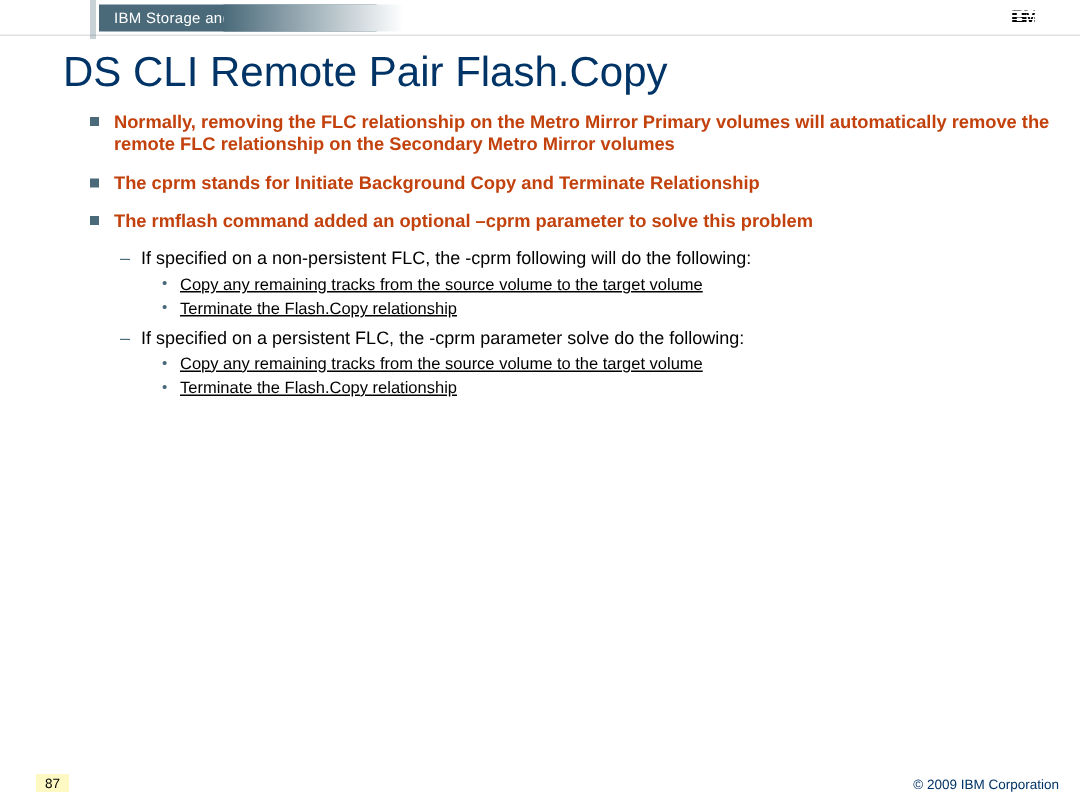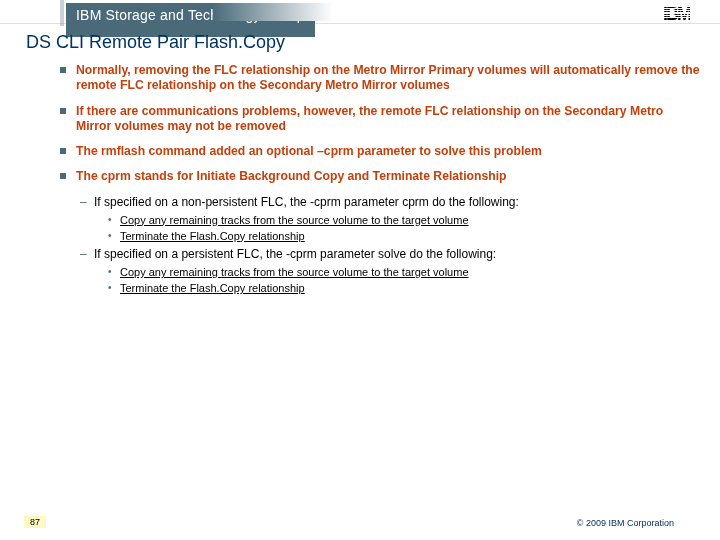--- a/index.html
+++ b/index.html
@@ -14,24 +14,24 @@
   .header {
     height: 24px;
     background: #fff;
     position: relative;
     border-bottom: 1px solid #e0e0e0;
   }
   .header-band {
     position: absolute;
     left: 66px;
     top: 3px;
-    height: 34px;
+    height: 18px;
     background: #4a6a7a;
     color: #fff;
-    font-size: 14px;
+    font-size: 10px;
     padding: 4px 10px 0 10px;
     letter-spacing: 0.2px;
   }
   .header-band::after {
     content: "";
     position: absolute;
     right: -18px;
     top: 0;
     width: 120px;
     height: 18px;
@@ -45,40 +45,40 @@
     height: 26px;
     background: #4a6a7a;
     opacity: 0.3;
   }
   .ibm-logo {
     position: absolute;
     right: 30px;
     top: 4px;
     font-family: Arial, sans-serif;
     font-weight: 900;
-    font-size: 18px;
+    font-size: 12px;
     letter-spacing: -2px;
     color: #000;
     background: repeating-linear-gradient(to bottom, #000 0 1.2px, #fff 1.2px 2.4px);
     -webkit-background-clip: text;
     background-clip: text;
     -webkit-text-fill-color: transparent;
   }
   .content {
     position: absolute;
     left: 20px;
     right: 20px;
     top: 32px;
   }
   .title {
     color: #003366;
-    font-size: 18px;
+    font-size: 28px;
     font-weight: normal;
     margin-bottom: 10px;
-    margin-left: 6px;
+    margin-left: 22px;
   }
   .bullets {
     margin-left: 40px;
   }
   .b1 {
     position: relative;
     font-size: 12.2px;
     font-weight: bold;
     color: #c2410c;
     margin-bottom: 10px;
@@ -143,43 +143,42 @@
     position: absolute;
     left: 24px;
     bottom: 2px;
     font-size: 9px;
     color: #000;
     background: #fef9c3;
     padding: 1px 6px;
   }
   .copyright {
     position: absolute;
-    right: 46px;
+    right: 14px;
     bottom: 2px;
     font-size: 9px;
     color: #003366;
   }
 </style>
 </head>
 <body>
 
 <div class="header">
   <div class="vstripe"></div>
   <div class="header-band">IBM Storage and Technology Group</div>
   <div class="ibm-logo">IBM</div>
 </div>
 
 <div class="content">
   <h1 class="title">DS CLI Remote Pair Flash.Copy</h1>
   <div class="bullets">
     <div class="b1">Normally, removing the FLC relationship on the Metro Mirror Primary volumes will automatically remove the remote FLC relationship on the Secondary Metro Mirror volumes</div>
-    <div class="b1">If there are communications problems, however, the remote FLC relationship on the Secondary Metro Mirror volumes may not be removed</div>
+    <div class="b1">The cprm stands for Initiate Background Copy and Terminate Relationship</div>
     <div class="b1">The rmflash command added an optional –cprm parameter to solve this problem</div>
-    <div class="b1">The cprm stands for Initiate Background Copy and Terminate Relationship</div>
-    <div class="b2">If specified on a non-persistent FLC, the -cprm parameter cprm do the following:</div>
+    <div class="b2">If specified on a non-persistent FLC, the -cprm following will do the following:</div>
     <div class="b3">Copy any remaining tracks from the source volume to the target volume</div>
     <div class="b3">Terminate the Flash.Copy relationship</div>
     <div class="b2">If specified on a persistent FLC, the -cprm parameter solve do the following:</div>
     <div class="b3">Copy any remaining tracks from the source volume to the target volume</div>
     <div class="b3">Terminate the Flash.Copy relationship</div>
   </div>
 </div>
 
 <div class="footer">
   <div class="page-num">87</div>

